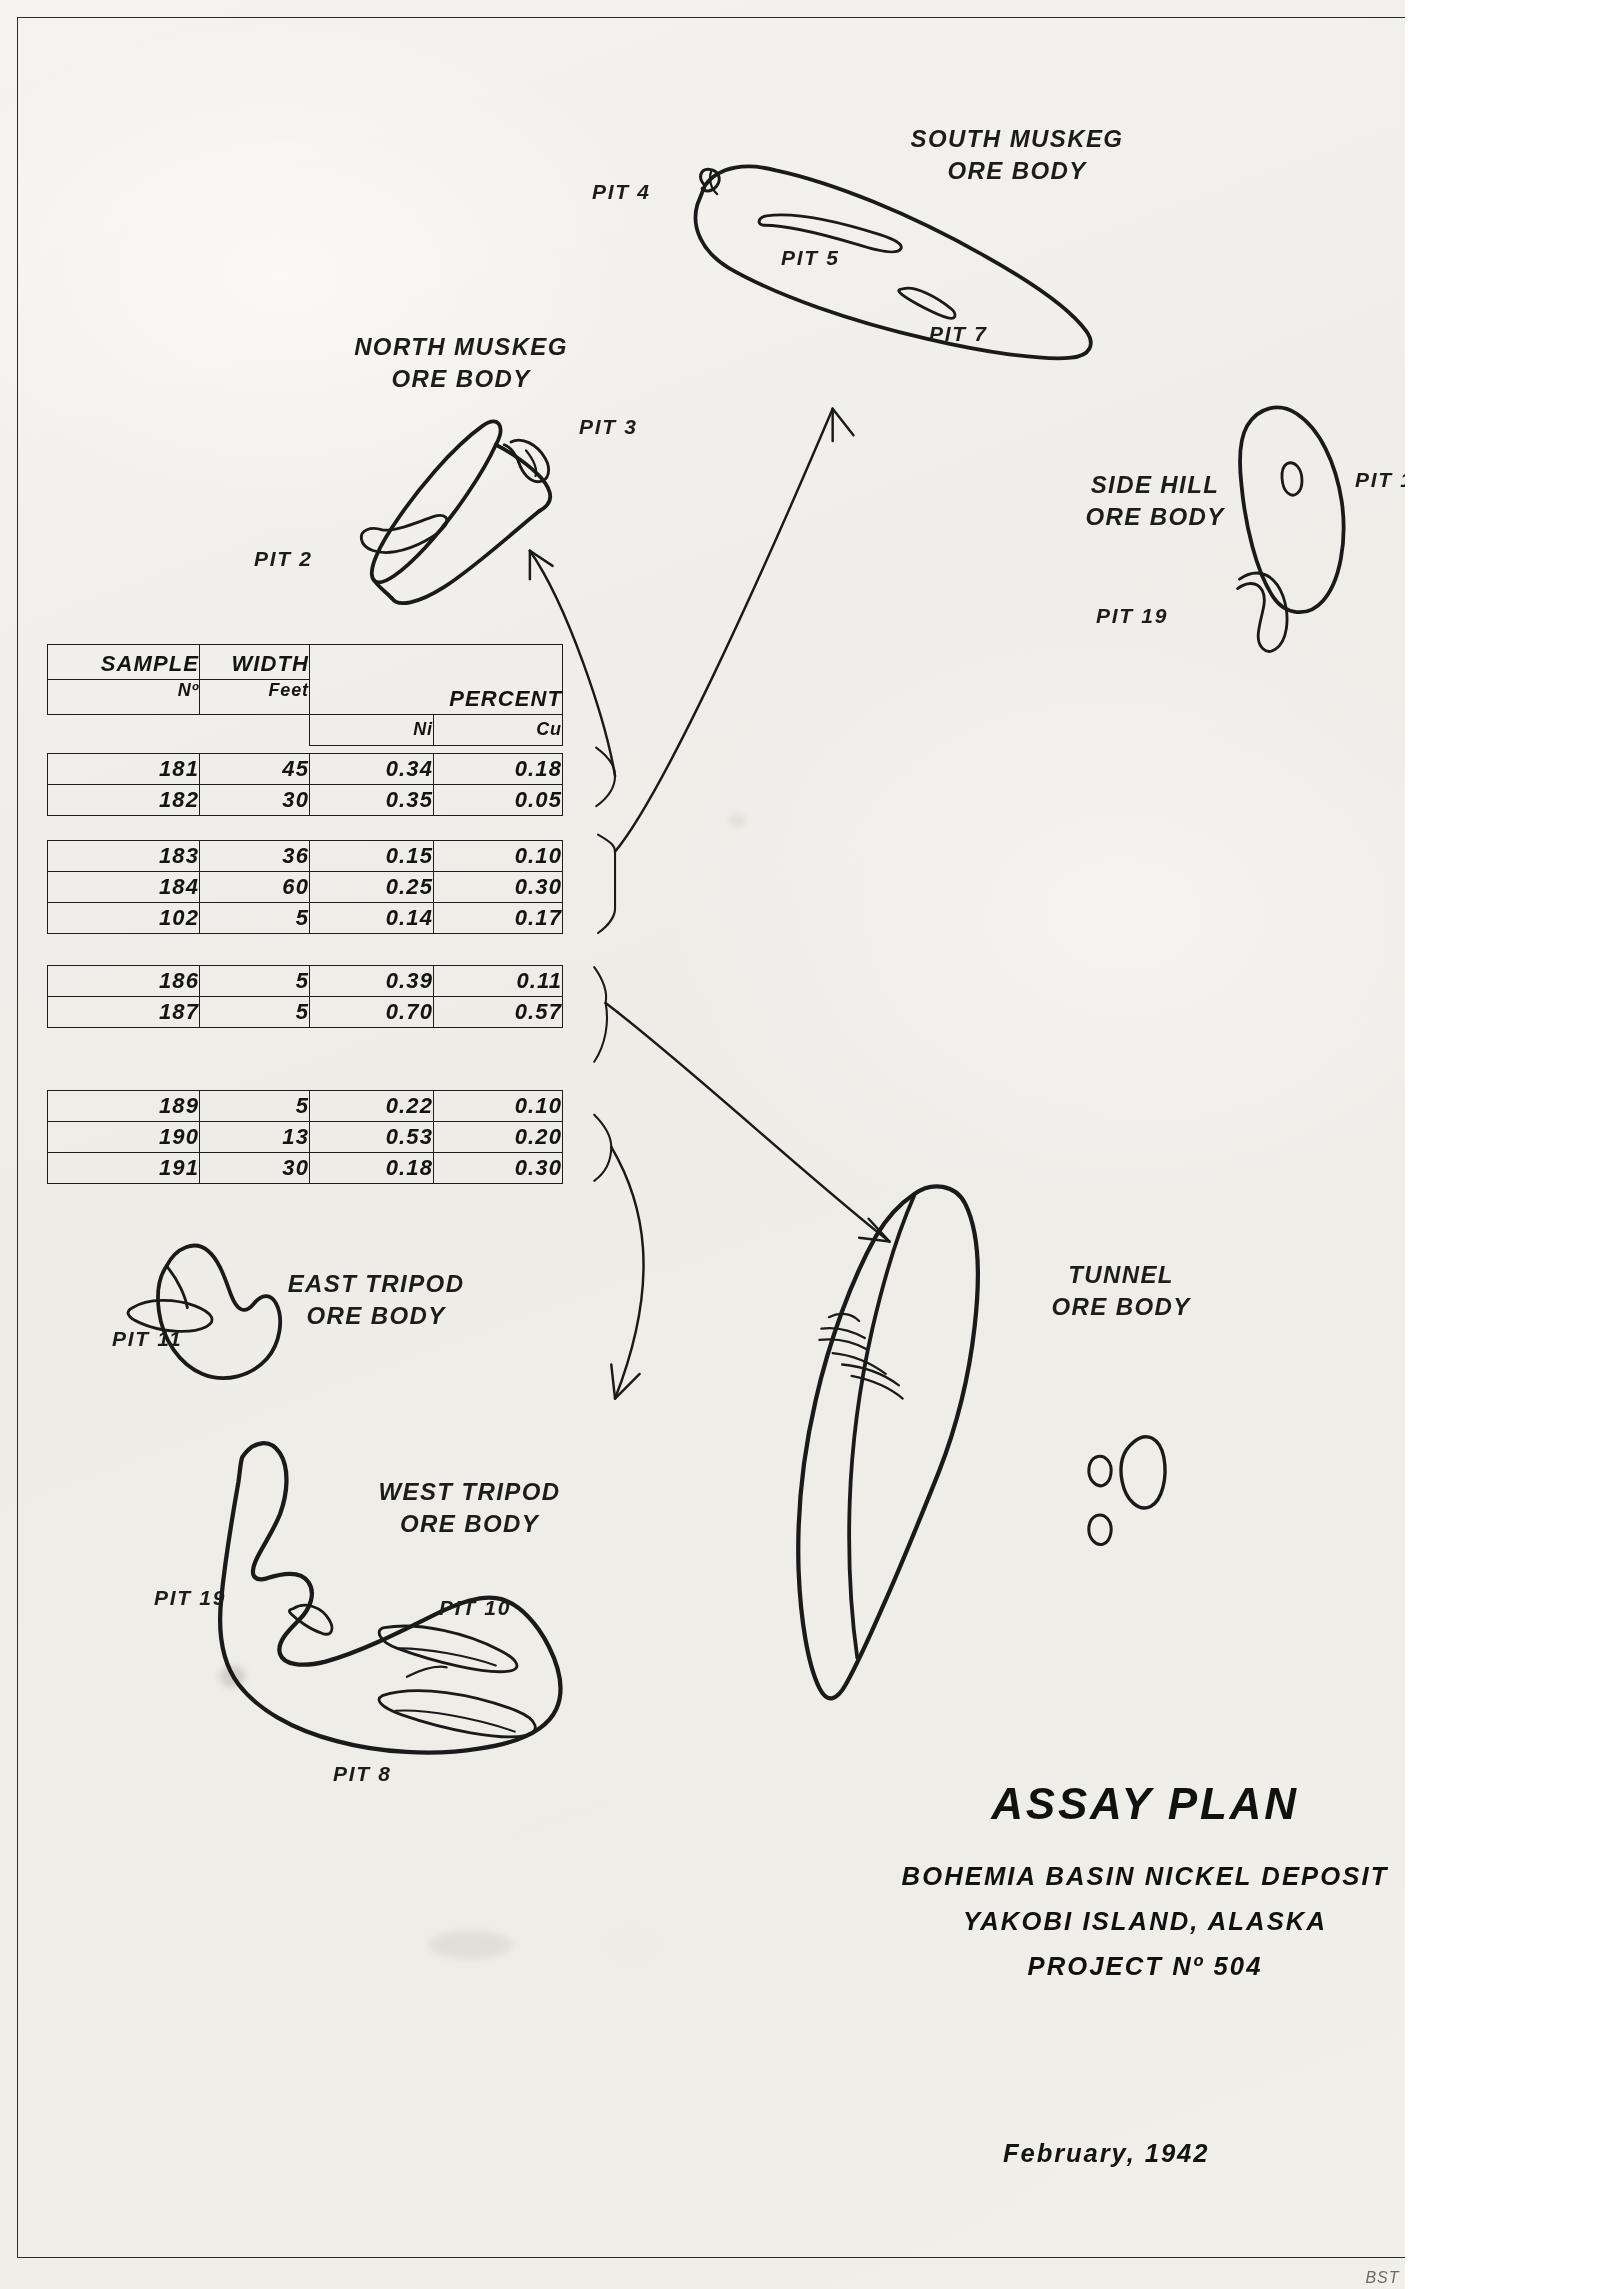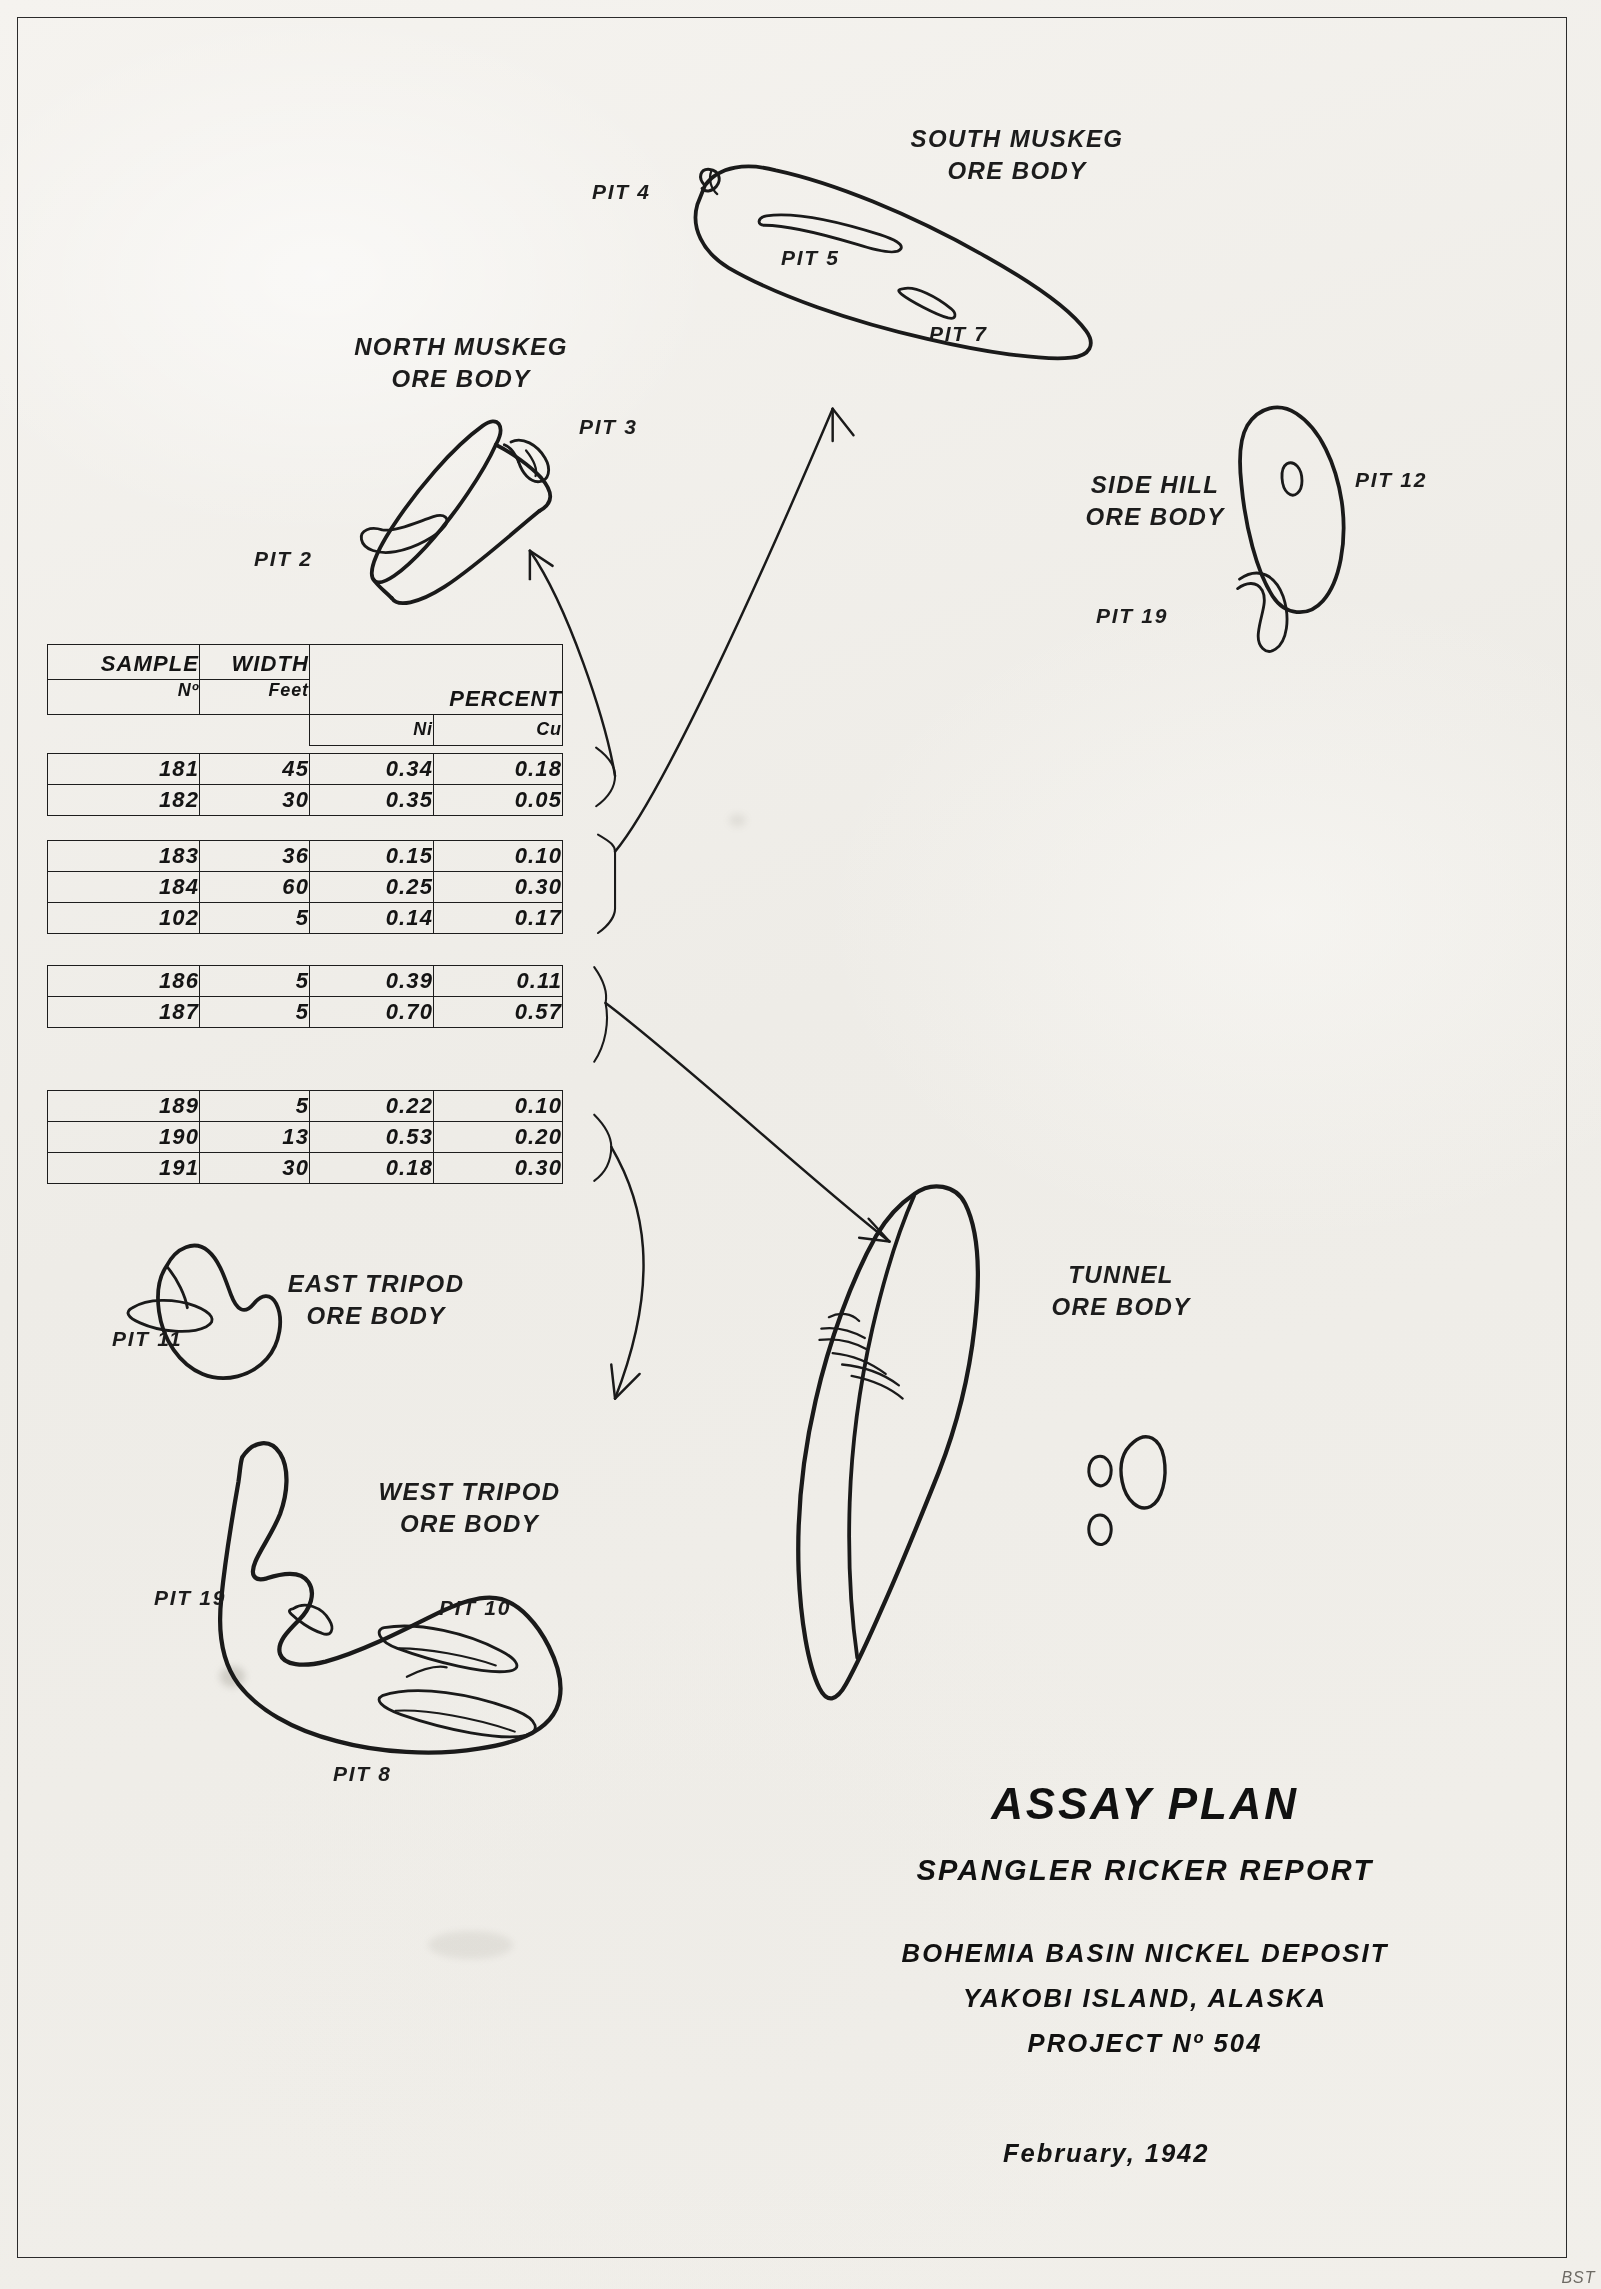--- a/index.html
+++ b/index.html
@@ -2,21 +2,21 @@
 <html style="font-size:15px"><head>
 <meta charset="utf-8">
 <style>
   html, body {
     margin: 0;
     padding: 0;
     background: #ffffff;
   }
   #page {
     position: relative;
-    width: 1601px;
+    width: 1405px;
     height: 2289px;
     background: #f2f0ec;
     overflow: hidden;
     font-family: "Liberation Sans", sans-serif;
   }
   
   #paper-tone {
     position: absolute;
     inset: 0;
     background:
@@ -404,21 +404,20 @@
       <td class="col-sample cell">191</td>
       <td class="col-width cell">30</td>
       <td class="col-ni cell">0.18</td>
       <td class="col-cu cell">0.30</td>
     </tr>
   </tbody>
     </table>
 
   <div id="title-block">
     <div id="assay-plan-title">ASSAY PLAN</div>
-    <div id="report-sub">SPANGLER RICKER REPORT</div>
     <div class="title-line">BOHEMIA BASIN NICKEL DEPOSIT</div>
     <div class="title-line">YAKOBI ISLAND, ALASKA</div>
     <div class="title-line">PROJECT  Nº 504</div>
   </div>
 
   <div id="date-line">February, 1942</div>
   <div id="corner-mark">BST</div>
 
 </div>
 

